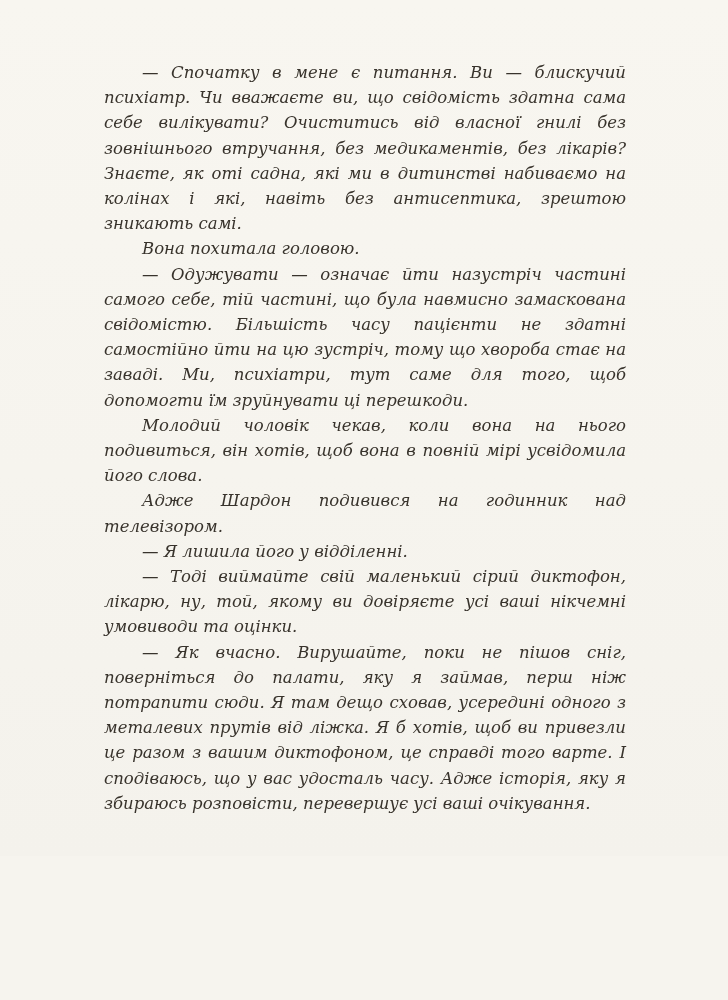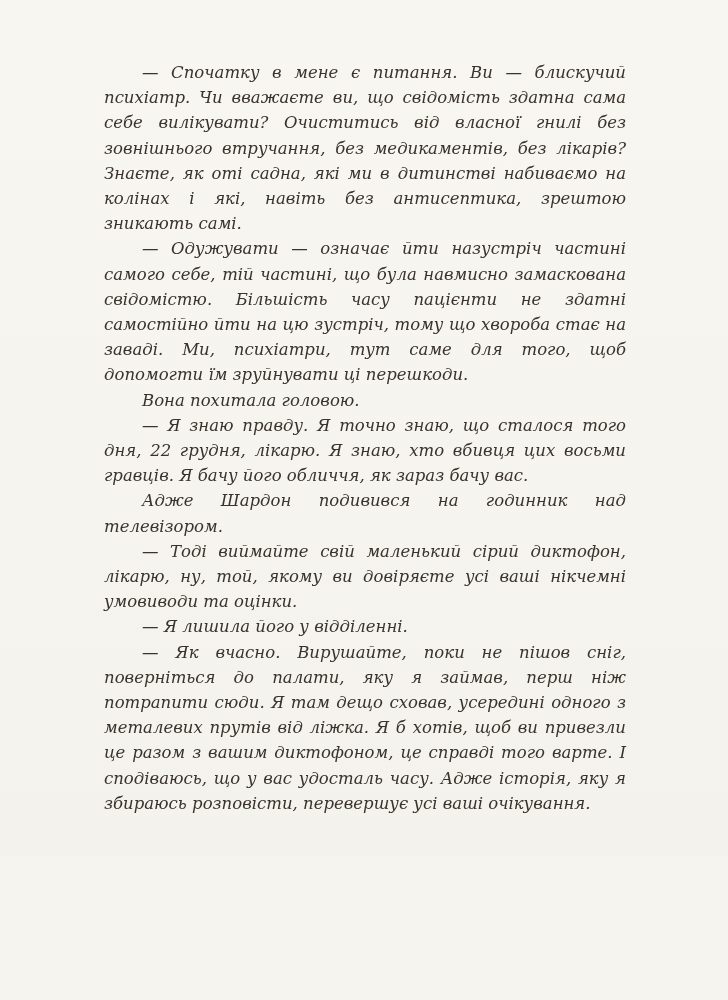--- a/index.html
+++ b/index.html
@@ -38,21 +38,21 @@
       padding: 0;
       text-indent: 38px;
     }
   </style>
 </head>
 <body style="background: rgb(246, 244, 238);">
 
 <div class="book-page">
   <div class="text-block" id="paragraphs-container" style="color: rgb(56, 51, 44);">
       <p>— Спочатку в мене є питання. Ви — блискучий психіатр. Чи вважаєте ви, що свідомість здатна сама себе вилікувати? Очиститись від власної гнилі без зовнішнього втручання, без медикаментів, без лікарів? Знаєте, як оті садна, які ми в дитинстві набиваємо на колінах і які, навіть без антисептика, зрештою зникають самі.</p>
+      <p>Вона похитала головою.</p>
       <p>— Одужувати — означає йти назустріч частині самого себе, тій частині, що була навмисно замаскована свідомістю. Більшість часу пацієнти не здатні самостійно йти на цю зустріч, тому що хвороба стає на заваді. Ми, психіатри, тут саме для того, щоб допомогти їм зруйнувати ці перешкоди.</p>
-      <p>Вона похитала головою.</p>
-      <p>— Я знаю правду. Я точно знаю, що сталося того дня, 22 грудня, лікарю. Я знаю, хто вбивця цих восьми гравців. Я бачу його обличчя, як зараз бачу вас.</p>
+      <p>Молодий чоловік чекав, коли вона на нього подивиться, він хотів, щоб вона в повній мірі усвідомила його слова.</p>
       <p>Адже Шардон подивився на годинник над телевізором.</p>
+      <p>— Я лишила його у відділенні.</p>
       <p>— Тоді виймайте свій маленький сірий диктофон, лікарю, ну, той, якому ви довіряєте усі ваші нікчемні умовиводи та оцінки.</p>
-      <p>— Я лишила його у відділенні.</p>
       <p>— Як вчасно. Вирушайте, поки не пішов сніг, поверніться до палати, яку я займав, перш ніж потрапити сюди. Я там дещо сховав, усередині одного з металевих прутів від ліжка. Я б хотів, щоб ви привезли це разом з вашим диктофоном, це справді того варте. І сподіваюсь, що у вас удосталь часу. Адже історія, яку я збираюсь розповісти, перевершує усі ваші очікування.</p>
     </div>
 </div>
 
 </body></html>

